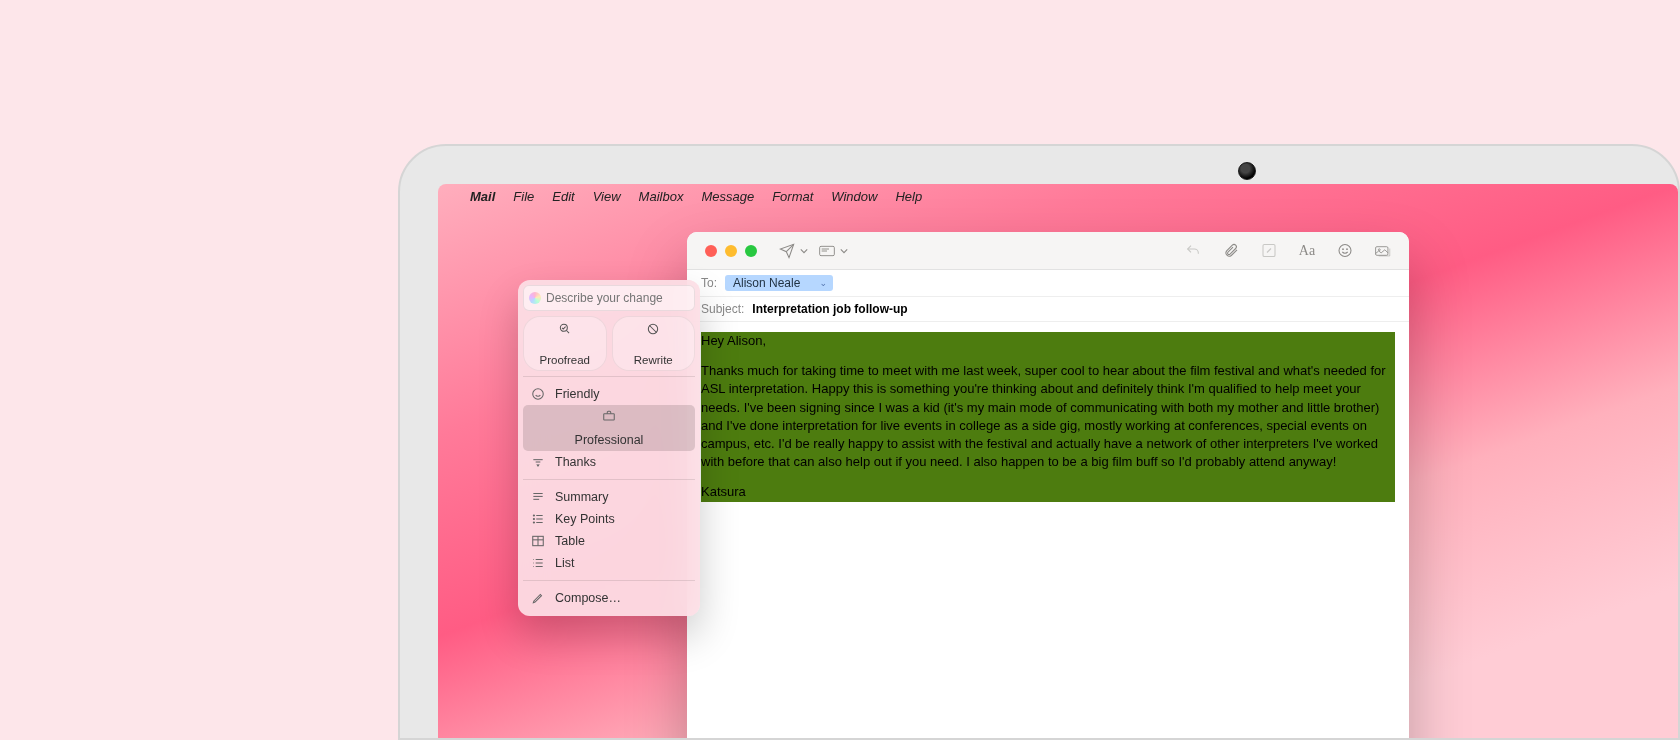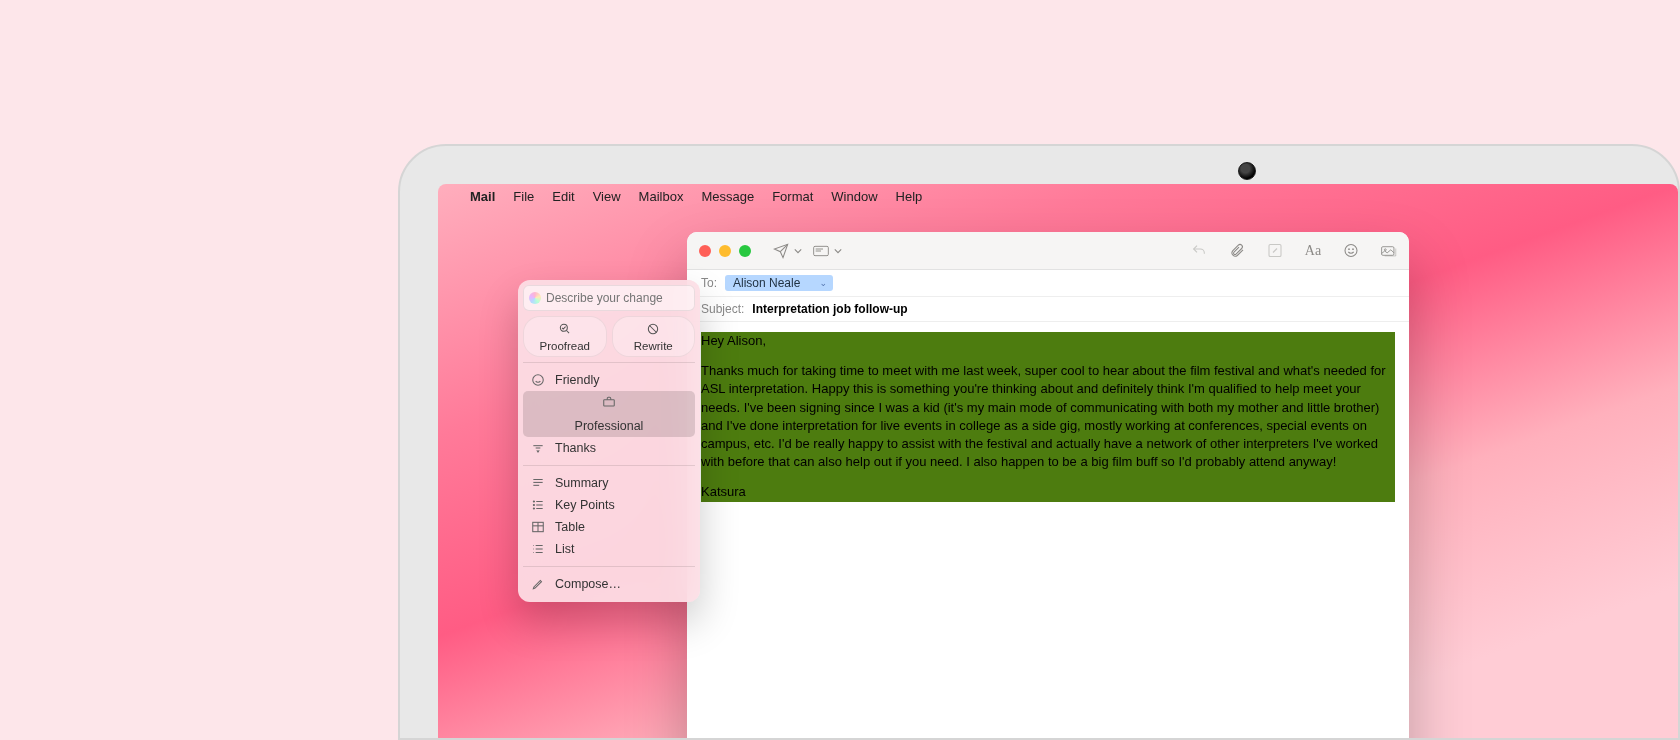--- a/index.html
+++ b/index.html
@@ -39,41 +39,42 @@
 }
 .menubar {
   height: 24px;
   display: flex;
   align-items: center;
   padding: 0 14px;
   gap: 18px;
   font-size: 13px;
   color: #222;
   background: rgba(255,255,255,0.0);
+  font-style: italic;
 }
 .menubar .apple { font-size: 14px; }
 .menubar .appname { font-weight: 700; }
 .menubar-item { cursor: default; }
 .compose-window {
   position: absolute;
   left: 249px; top: 48px;
   width: 722px; height: 548px;
   background: #fff;
   border-radius: 10px 10px 0 0;
   box-shadow: 0 30px 60px rgba(0,0,0,0.25);
   overflow: hidden;
   display: flex; flex-direction: column;
 }
 .compose-toolbar {
   height: 38px;
   background: #f6f5f4;
   border-bottom: 1px solid #e2e2e2;
   display: flex;
   align-items: center;
-  padding: 0 12px;
+  padding: 0 18px;
   gap: 10px;
 }
 .traffic { display: flex; gap: 8px; margin-right: 12px;}
 .traffic span { width: 12px; height: 12px; border-radius: 50%; display:block;}
 .tr-r { background: #ff5f57; }
 .tr-y { background: #febc2e; }
 .tr-g { background: #28c840; }
 .tb-icon { width: 16px; height: 16px; color: #8c8a87; display:flex; align-items:center; justify-content:center;}
 .tb-icon svg { display:block;}
 .tb-group { display:flex; align-items:center; gap: 4px;}
@@ -144,21 +145,21 @@
 .wt-buttons { display:flex; gap:5px; margin-bottom:5px;}
 .wt-btn {
   flex:1;
   background: rgba(255,255,255,0.28);
   border: 0.5px solid rgba(0,0,0,0.06);
   border-radius: 17px;
   padding: 5px 0 4px;
   text-align:center;
   font-size:11.5px;
   color:#333;
-  display:flex; flex-direction:column; align-items:center; gap:4px;
+  display:flex; flex-direction:column; align-items:center; gap:18px;
   cursor:default;
 }
 .wt-btn svg { width:14px; height:14px; color:#555;}
 .wt-list { display:flex; flex-direction:column; padding:2px 0;}
 .wt-item {
   display:flex; align-items:center; gap:10px;
   padding:4px 8px;
   border-radius:5px;
   color:#333;
   cursor:default;

